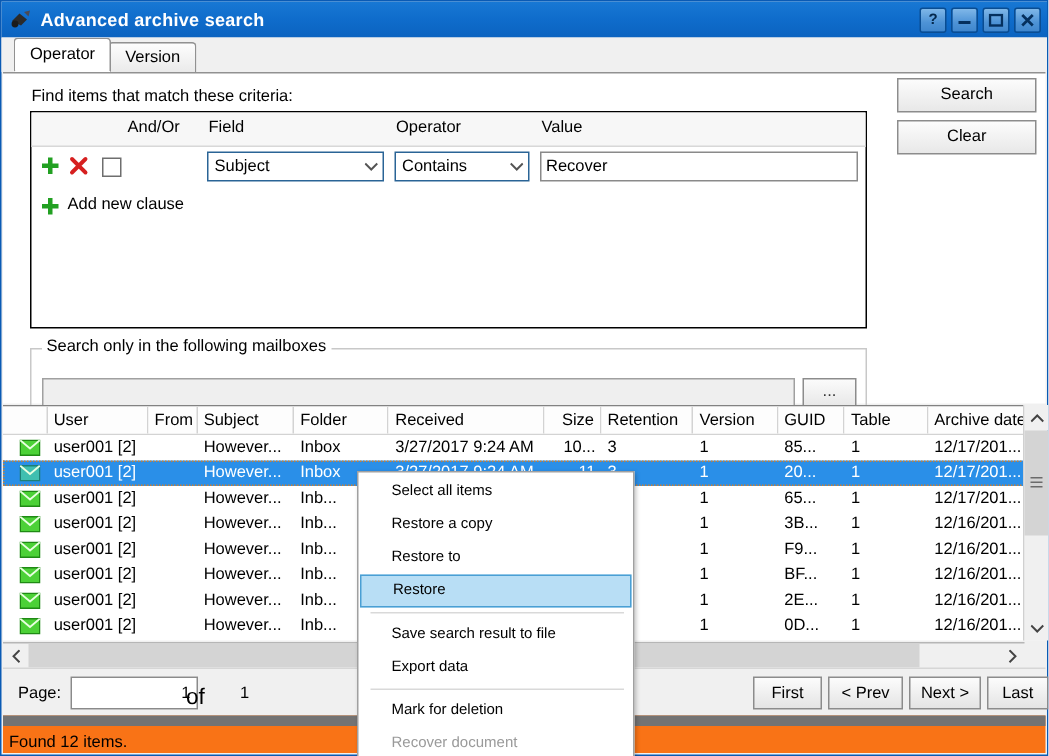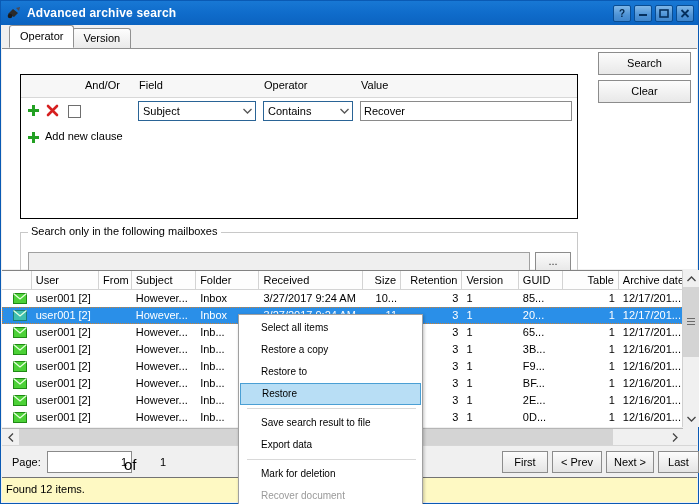--- a/index.html
+++ b/index.html
@@ -284,24 +284,24 @@
     white-space: nowrap;
     overflow: hidden;
   }
   .col-icon { width: 30px; }
   .col-user { width: 68px; }
   .col-from { width: 33px; }
   .col-subj { width: 65px; }
   .col-fold { width: 64px; }
   .col-recv { width: 105px; }
   .col-size { width: 38px; text-align: right; }
-  .col-ret  { width: 62px; text-align: right; }
+  .col-ret  { width: 62px; }
   .col-ver  { width: 57px; text-align: left; }
   .col-guid { width: 45px; }
-  .col-tab  { width: 56px; text-align: right; }
+  .col-tab  { width: 56px; text-align: left; }
   .col-arch { width: 79px; }
 
   .envelope {
     width: 14px; height: 11px;
     margin: 3px 0 0 7px;
     display: block;
   }
 
   
   .vscroll {
@@ -397,22 +397,22 @@
   }
   .pb-first { left: 500px; width: 46px; }
   .pb-prev  { left: 550px; width: 50px; }
   .pb-next  { left: 604px; width: 48px; }
   .pb-last  { left: 656px; width: 41px; }
 
   .status {
     position: absolute;
     left: 1px; right: 1px; bottom: 1px;
     height: 25px;
-    background: #fef9c3;
-    border-top: 1px solid #737373;
+    background: #f97316;
+    border-top: 7px solid #737373;
     box-sizing: border-box;
   }
   .status-text { position: absolute; left: 4px; top: 5px; font-size: 11px; }
 
   
   .ctxmenu {
     position: absolute;
     left: 237px; top: 313px;
     width: 185px;
     background: #ffffff;
@@ -481,20 +481,21 @@
   <div class="tabstrip">
     <div class="tab active">
       <span>Operator</span>
     </div>
     <div class="tab">
       <span>Version</span>
     </div>
   </div>
 
   <div class="toppanel">
+    <div class="criteria-label">Find items that match these criteria:</div>
 
     <div class="criteria-box">
       <div class="crit-header">
         <span class="ch-andor">And/Or</span>
         <span class="ch-field">Field</span>
         <span class="ch-oper">Operator</span>
         <span class="ch-value">Value</span>
       </div>
 
       <div class="crit-row">

